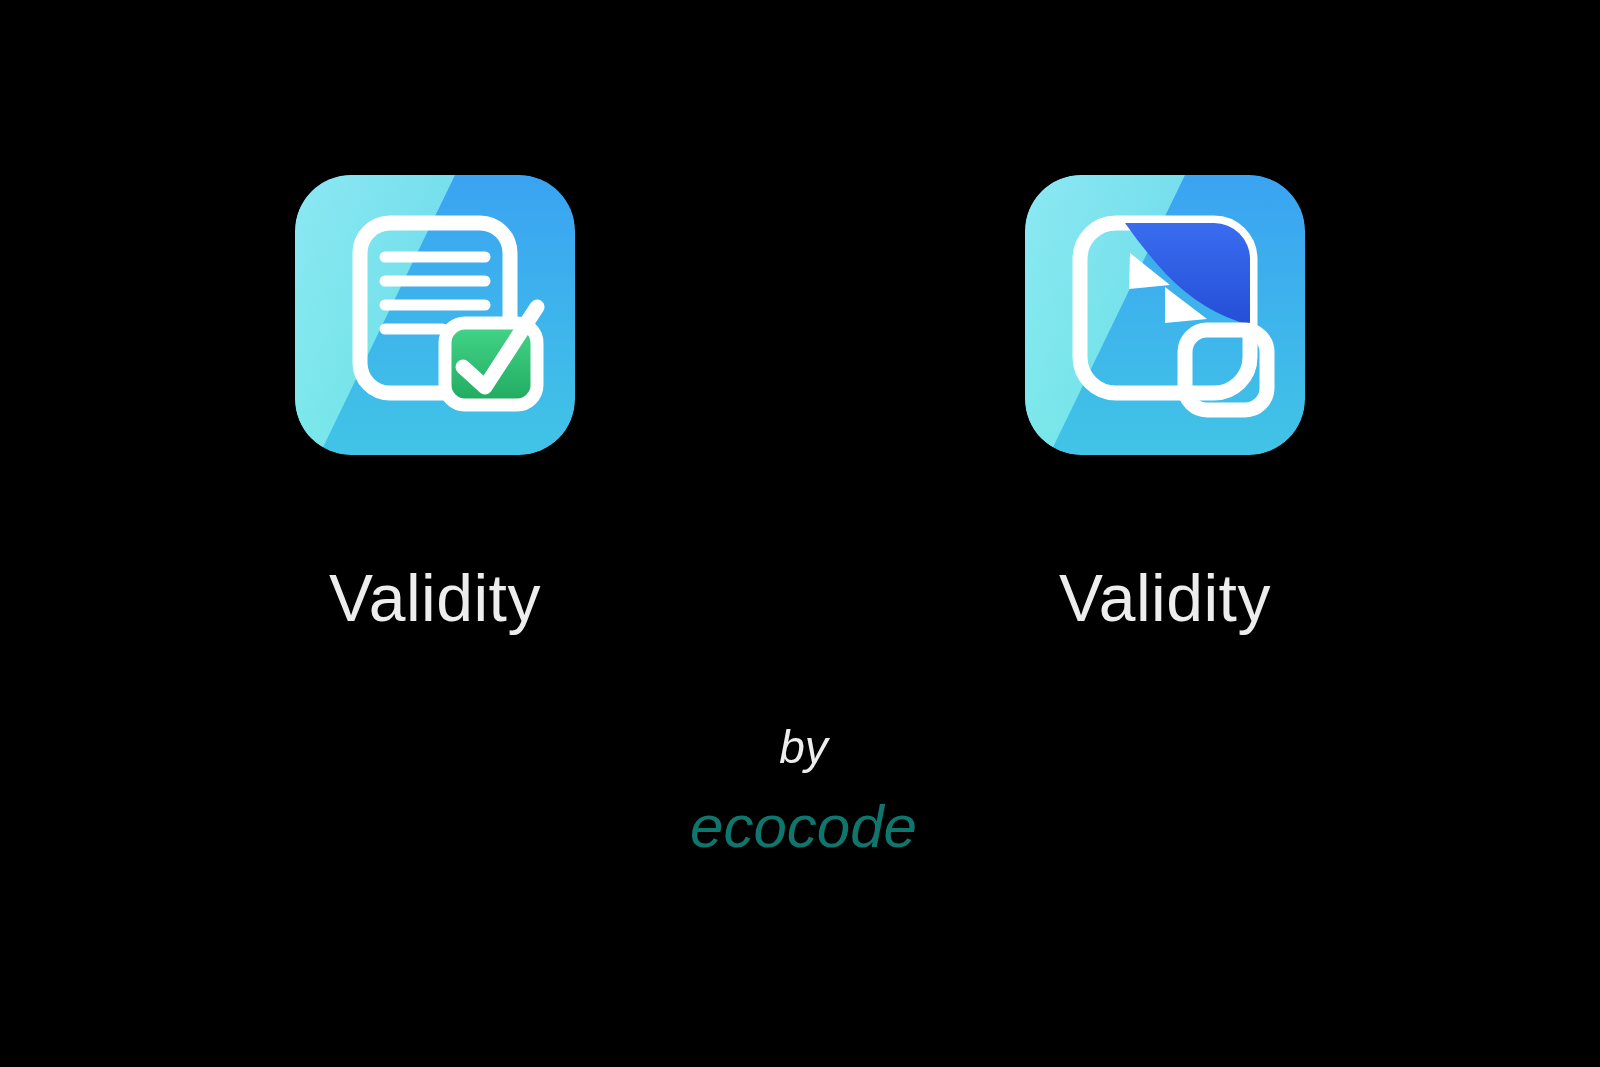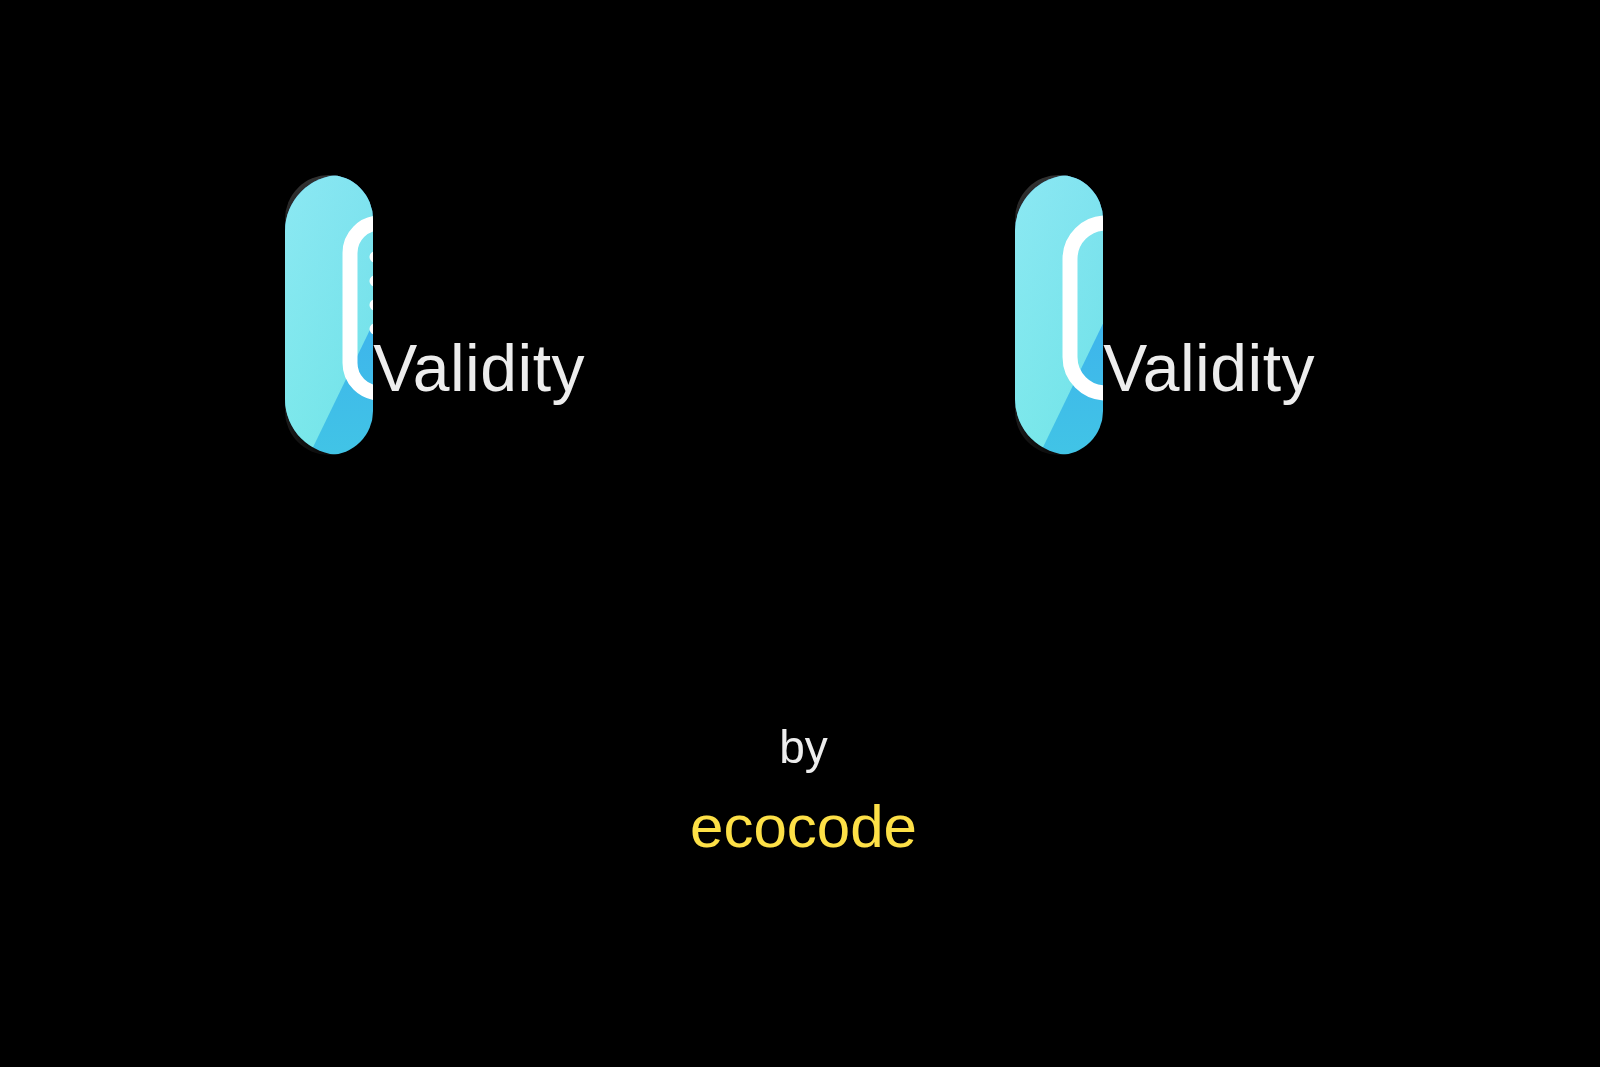--- a/index.html
+++ b/index.html
@@ -21,21 +21,21 @@
       top: 175px;
       left: 0;
       right: 0;
       display: flex;
       justify-content: center;
       gap: 430px;
     }
 
     .app-card {
       display: flex;
-      flex-direction: row;
+      flex-direction: column;
       align-items: center;
       width: 300px;
     }
 
     .app-icon {
       width: 280px;
       height: 280px;
       border-radius: 56px;
       position: relative;
       overflow: hidden;
@@ -52,29 +52,30 @@
       letter-spacing: 0.5px;
       color: #ededed;
     }
 
     .credit {
       position: absolute;
       top: 720px;
       left: 7px;
       right: 0;
       text-align: center;
+      font-style: italic;
     }
     .credit-by {
       font-size: 46px;
       color: #ededed;
     }
     .credit-name {
       margin-top: 18px;
       font-size: 60px;
-      color: #fde047;
+      color: #0f766e;
     }
   </style>
 </head>
 <body>
 
 <div class="stage">
 
   <div class="apps-row">
 
     <div class="app-card">

